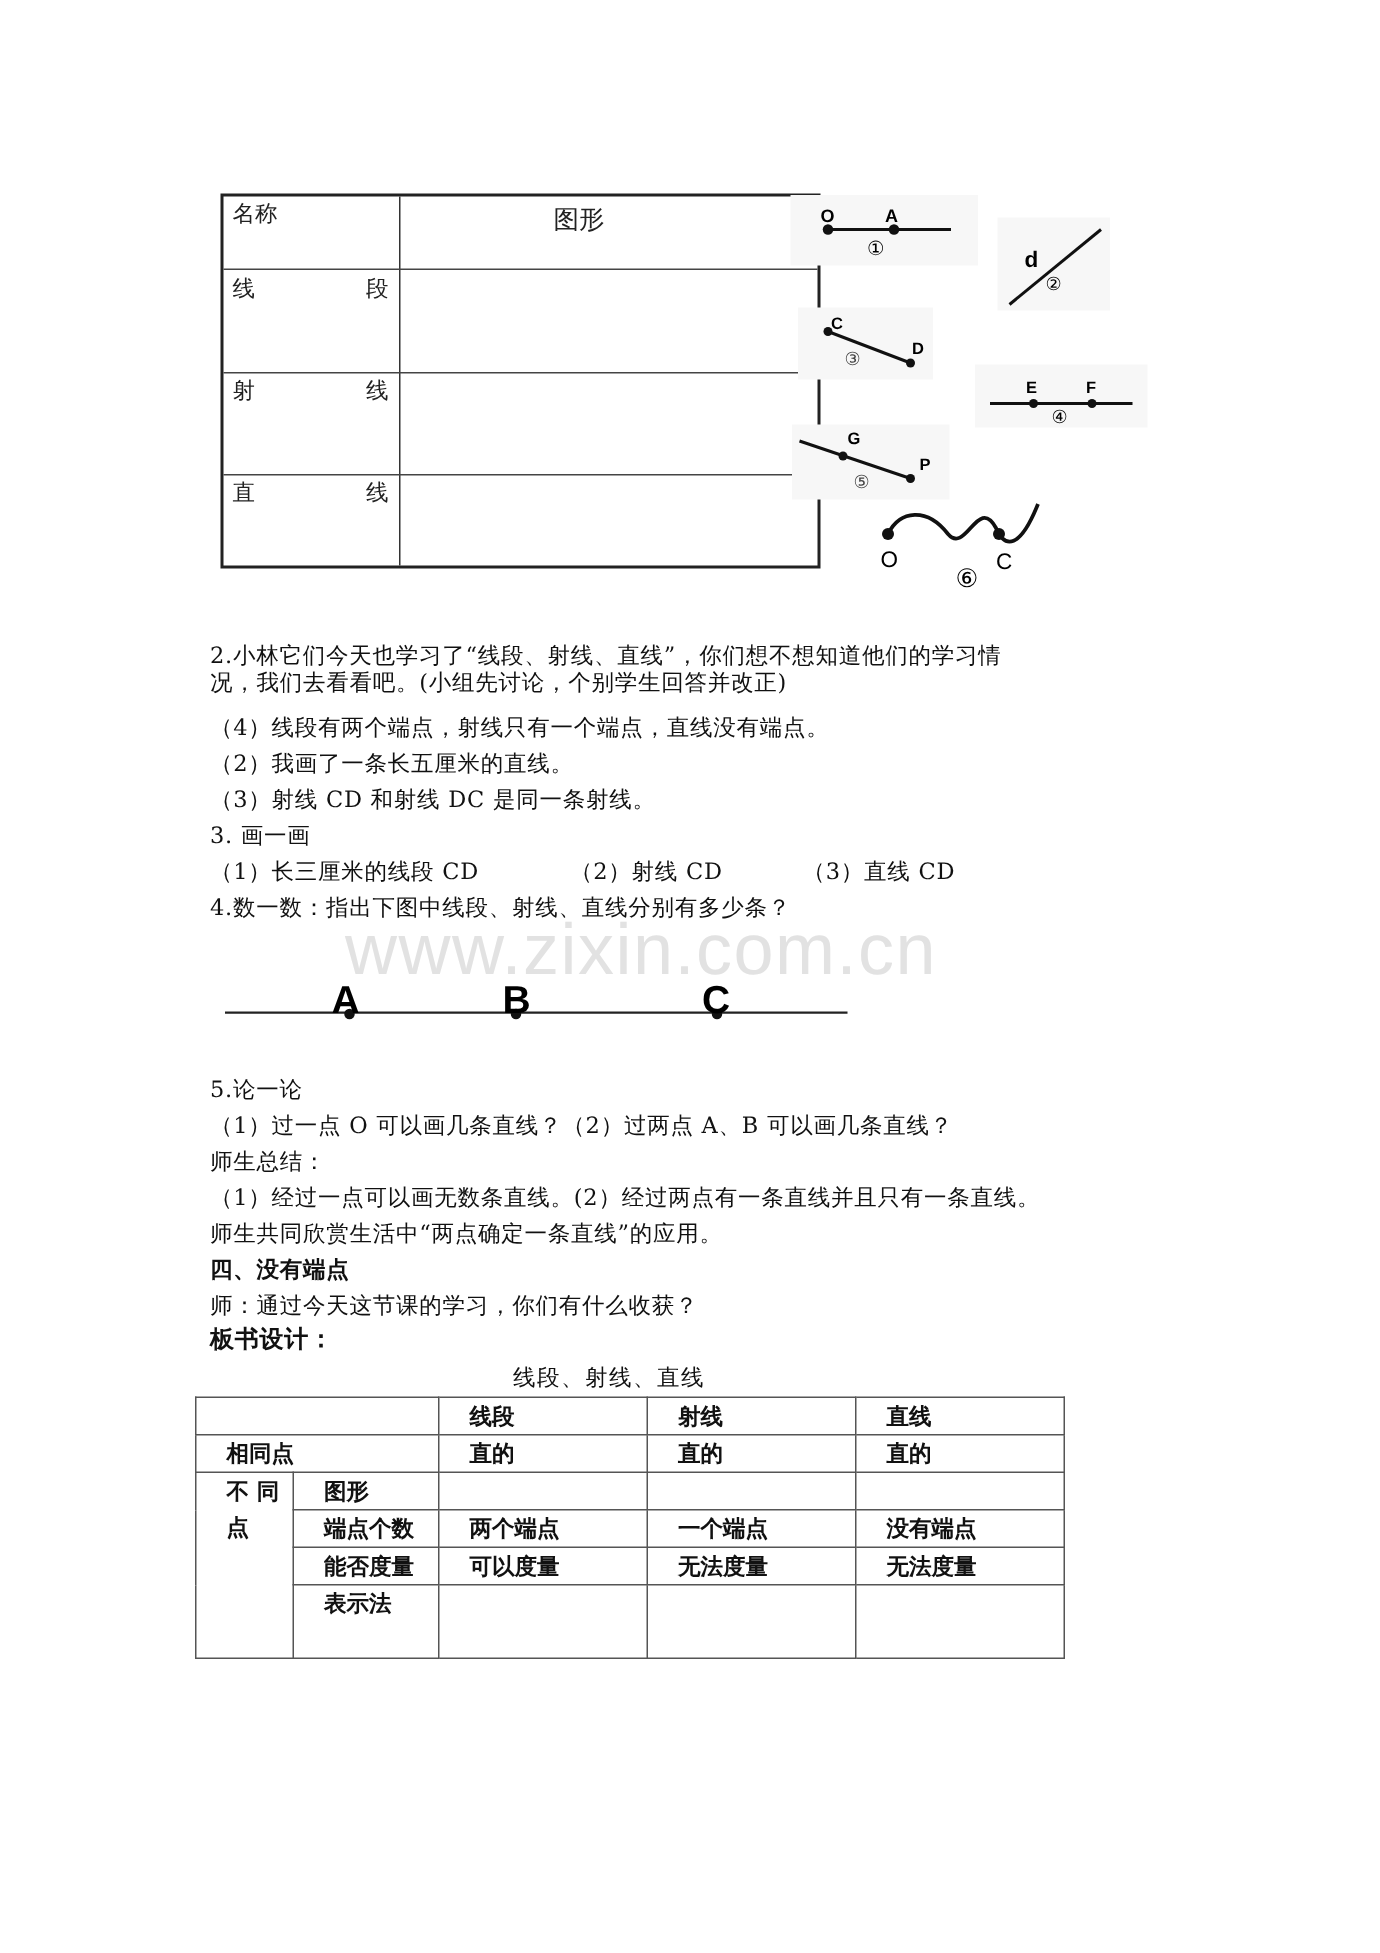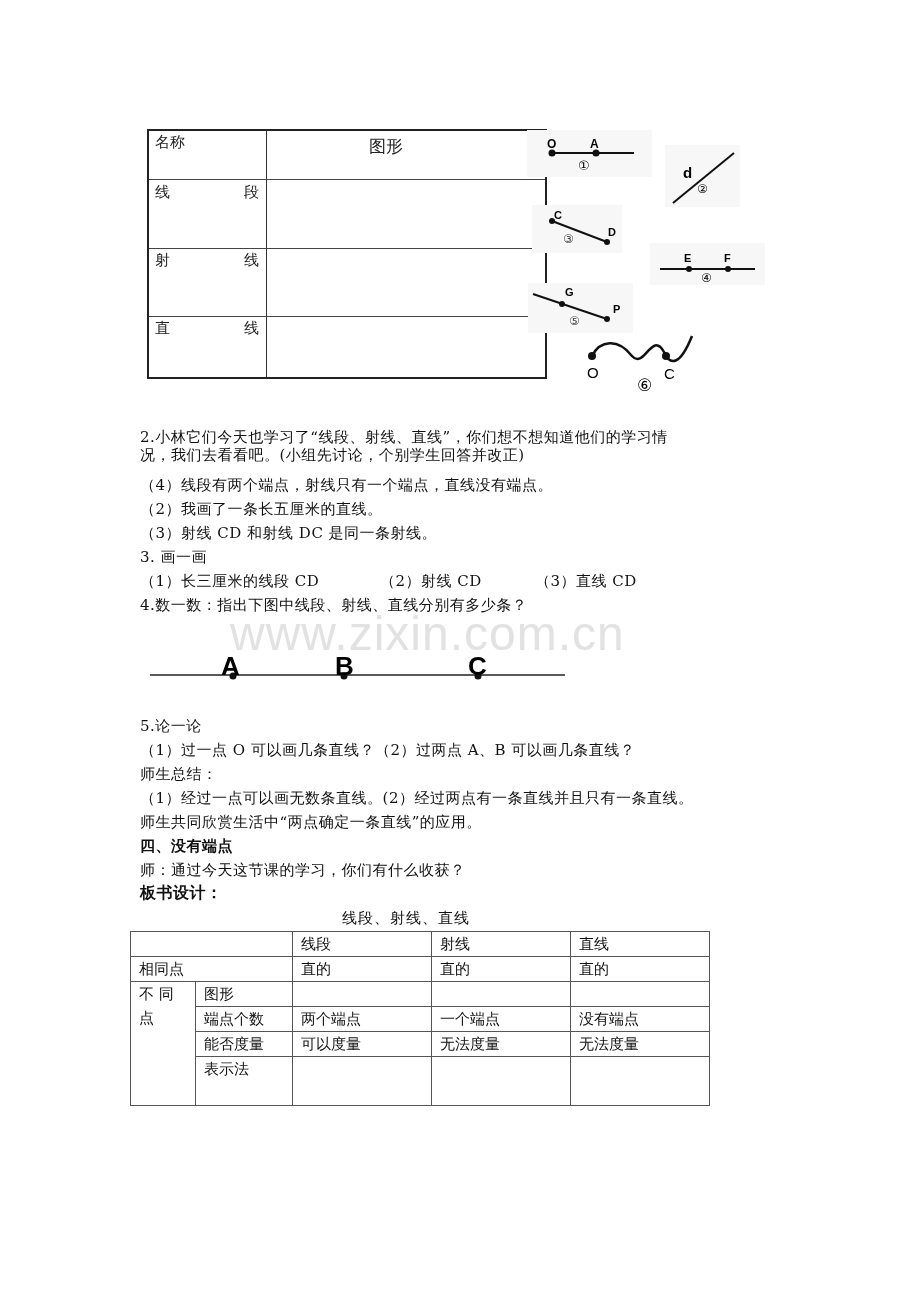--- a/index.html
+++ b/index.html
@@ -18,21 +18,21 @@
   .t1 .rowlabel { left:6px; width:104px; display:flex; justify-content:space-between; }
 
   .figbox { position:absolute; background:#f7f7f7; }
   svg text { font-family:"Liberation Sans","DejaVu Sans",sans-serif; }
 
   .watermark { position:absolute; left:230px; top:606px; font-family:"Liberation Sans","DejaVu Sans",sans-serif;
                font-size:48px; color:#e2e2e2; letter-spacing:1px; white-space:nowrap; }
 
   
   .t2 { position:absolute; left:130px; top:931px; border-collapse:collapse; font-size:15px; }
-  .t2 td { border:1px solid #555; padding:0 0 0 8px; vertical-align:top; line-height:24px; height:24px; box-sizing:border-box; }
+  .t2 td { border:1px solid #555; padding:0 0 0 20px; vertical-align:top; line-height:24px; height:24px; box-sizing:border-box;font-weight:bold; }
   .center-title { position:absolute; left:0; width:812px; text-align:center; top:909px; font-size:15px; letter-spacing:1px; }
 </style>
 </head>
 <body>
 
 <div class="t1">
   <div class="vline"></div>
   <div class="hline" style="top:48px"></div>
   <div class="hline" style="top:117px"></div>
   <div class="hline" style="top:185px"></div>

